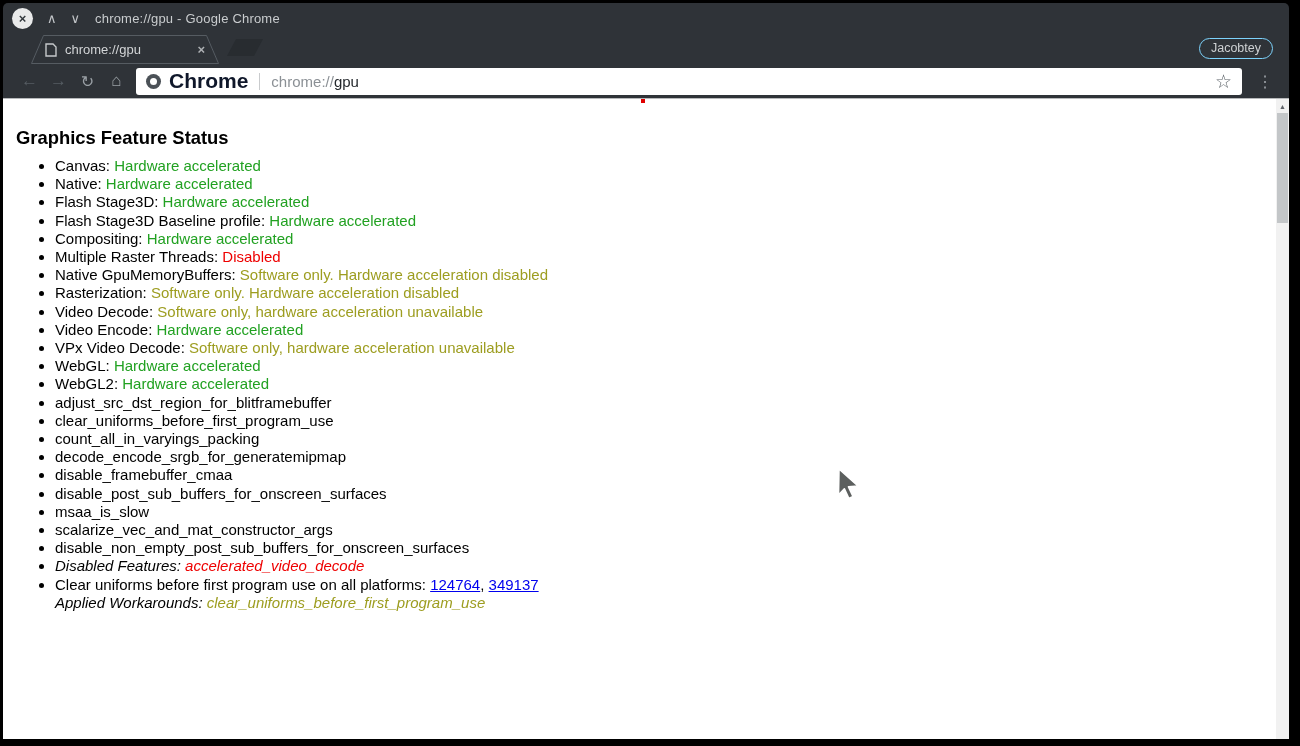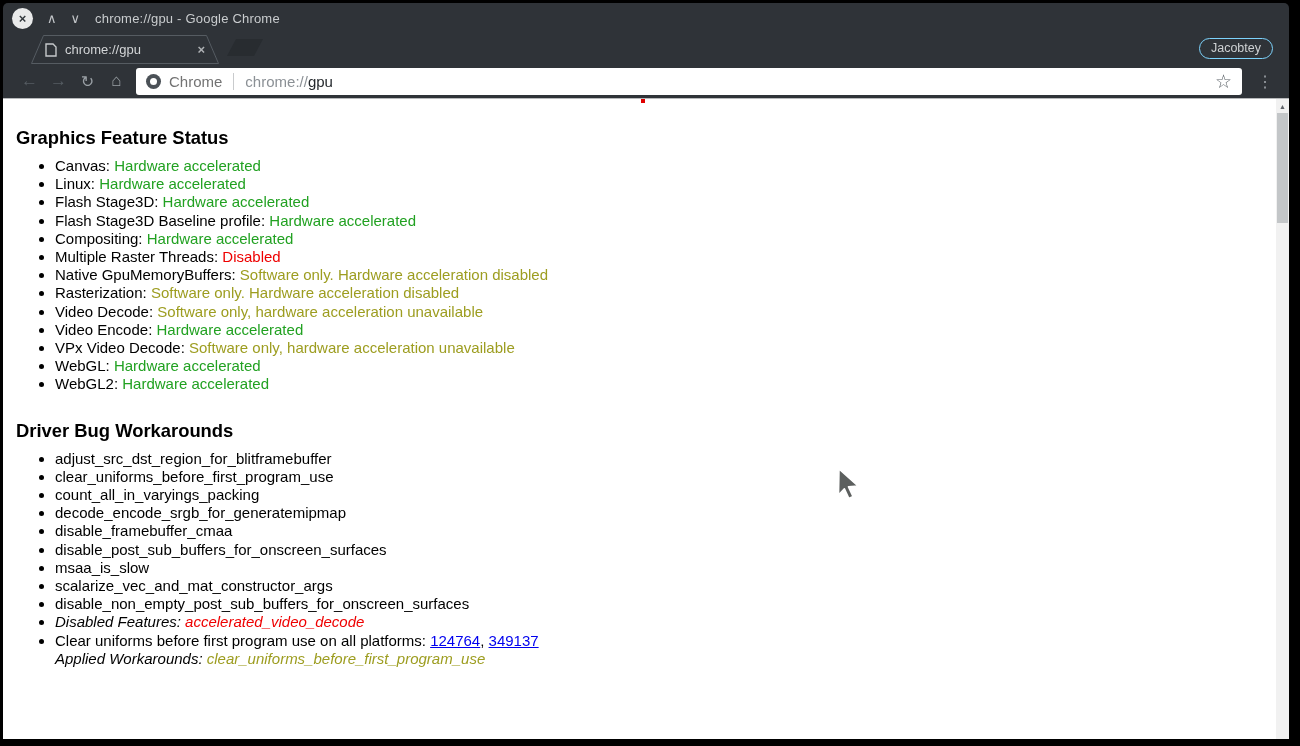--- a/index.html
+++ b/index.html
@@ -38,21 +38,21 @@
   .nav-icon { width:29px; text-align:center; font-size:17px; color:#9aa0a5; }
   .nav-icon.dim { color:#565d63; }
   .nav-icon.reload { font-size:16px; }
   .nav-icon.home { font-size:17px; }
   .omnibox { flex:1; height:27px; background:#fff; border-radius:3px;
              display:flex; align-items:center; padding:0 10px; margin-left:5px; }
   .chrome-logo { width:15px; height:15px; border-radius:50%; background:#4b5157;
                  position:relative; flex:none; }
   .chrome-logo::after { content:""; position:absolute; left:4px; top:4px;
                  width:7px; height:7px; border-radius:50%; background:#fff; }
-  .site-chip { color:#737373; font-size:15px; font-weight:normal; margin-left:8px; }
+  .site-chip { color:#0f172a; font-size:21px; font-weight:bold; margin-left:8px; }
   .omni-sep { width:1px; height:17px; background:#c9cbcd; margin:0 11px; }
   .url { font-size:15px; }
   .url .scheme { color:#8b9095; }
   .url .host { color:#24282c; }
   .omni-spacer { flex:1; }
   .star-icon { color:#5c6368; font-size:19px; }
   .menu-dots { color:#9aa0a5; font-size:16px; margin-left:15px; letter-spacing:0; }
 
   
   .content { position:relative; height:725px; background:#fff; overflow:hidden; }
@@ -125,35 +125,34 @@
     <span class="menu-dots">⋮</span>
   </div>
 
   <div class="content">
     <div class="red-fragment"></div>
 
     <div class="page">
       <h3>Graphics Feature Status</h3>
       <ul id="features-list">
           <li><span>Canvas:</span> <span style="color: rgb(33, 161, 33);">Hardware accelerated</span></li>
-          <li><span>Linux:</span> <span style="color: rgb(33, 161, 33);">Hardware accelerated</span></li>
+          <li><span>Native:</span> <span style="color: rgb(33, 161, 33);">Hardware accelerated</span></li>
           <li><span>Flash Stage3D:</span> <span style="color: rgb(33, 161, 33);">Hardware accelerated</span></li>
           <li><span>Flash Stage3D Baseline profile:</span> <span style="color: rgb(33, 161, 33);">Hardware accelerated</span></li>
           <li><span>Compositing:</span> <span style="color: rgb(33, 161, 33);">Hardware accelerated</span></li>
           <li><span>Multiple Raster Threads:</span> <span style="color: rgb(238, 0, 0);">Disabled</span></li>
           <li><span>Native GpuMemoryBuffers:</span> <span style="color: rgb(157, 157, 32);">Software only. Hardware acceleration disabled</span></li>
           <li><span>Rasterization:</span> <span style="color: rgb(157, 157, 32);">Software only. Hardware acceleration disabled</span></li>
           <li><span>Video Decode:</span> <span style="color: rgb(157, 157, 32);">Software only, hardware acceleration unavailable</span></li>
           <li><span>Video Encode:</span> <span style="color: rgb(33, 161, 33);">Hardware accelerated</span></li>
           <li><span>VPx Video Decode:</span> <span style="color: rgb(157, 157, 32);">Software only, hardware acceleration unavailable</span></li>
           <li><span>WebGL:</span> <span style="color: rgb(33, 161, 33);">Hardware accelerated</span></li>
           <li><span>WebGL2:</span> <span style="color: rgb(33, 161, 33);">Hardware accelerated</span></li>
         </ul>
 
-      <h3>Driver Bug Workarounds</h3>
       <ul id="workarounds-list">
           <li>adjust_src_dst_region_for_blitframebuffer</li>
           <li>clear_uniforms_before_first_program_use</li>
           <li>count_all_in_varyings_packing</li>
           <li>decode_encode_srgb_for_generatemipmap</li>
           <li>disable_framebuffer_cmaa</li>
           <li>disable_post_sub_buffers_for_onscreen_surfaces</li>
           <li>msaa_is_slow</li>
           <li>scalarize_vec_and_mat_constructor_args</li>
           <li>disable_non_empty_post_sub_buffers_for_onscreen_surfaces</li>

